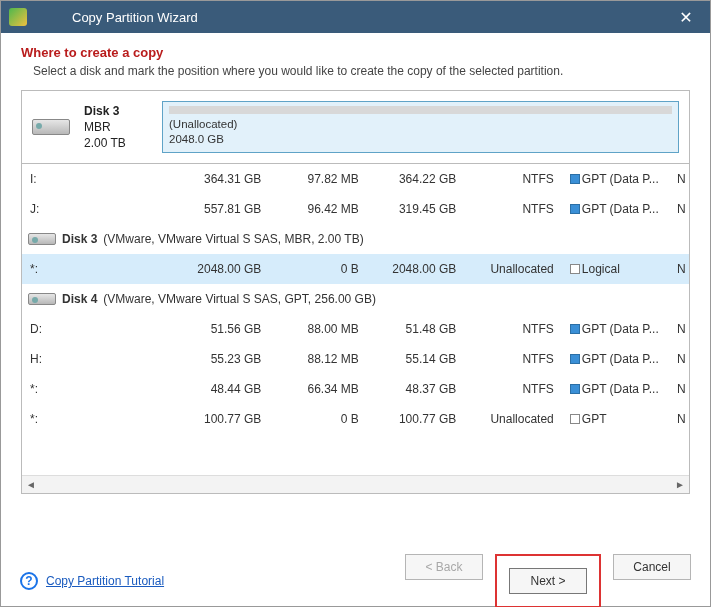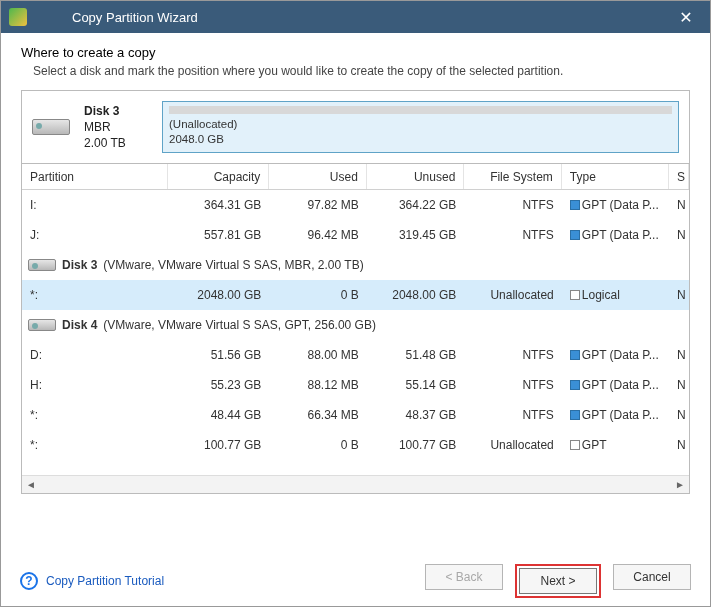--- a/index.html
+++ b/index.html
@@ -2,21 +2,21 @@
 <html><head>
 <meta charset="utf-8">
 <style>
 * { box-sizing: border-box; margin: 0; padding: 0; font-family: "Segoe UI", Tahoma, sans-serif; }
 body { background: #fff; width: 711px; height: 607px; border: 1px solid #999; overflow: hidden; }
 .titlebar { background: #3a5b7a; height: 32px; display: flex; align-items: center; padding: 0 8px; color: #fff; gap: 37px; }
 .titlebar .app-icon { width: 18px; height: 18px; margin-right: 8px; background: linear-gradient(135deg,#4db84d,#f0c040); border-radius: 3px; }
 .titlebar .title { font-size: 13px; flex: 1; }
 .titlebar .close { width: 32px; text-align: center; font-size: 16px; cursor: pointer; }
 .header { padding: 12px 20px 12px 20px; }
-.header h1 { font-size: 13px; font-weight: 400; color: #000000; margin-bottom: 4px; }
+.header h1 { font-size: 13px; font-weight: 700; color: #b91c1c; margin-bottom: 4px; }
 .header p { font-size: 12px; color: #444; margin-left: 12px; }
 .content { padding: 0 20px; }
 .disk-box { border: 1px solid #bbb; padding: 10px 10px; display: flex; align-items: center; gap: 14px; }
 .disk-icon { width: 38px; height: 16px; background: linear-gradient(#e6e6e6,#b8b8b8); border: 1px solid #888; border-radius: 2px; position: relative; }
 .disk-icon::after { content: ""; position: absolute; left: 3px; top: 3px; width: 6px; height: 6px; background: #7aa; border-radius: 50%; }
 .disk-info { font-size: 12px; color: #222; line-height: 1.35; min-width: 64px; }
 .disk-info b { font-weight: 600; }
 .alloc-box { flex: 1; border: 1px solid #5fa3c7; background: #e2f1fa; height: 52px; padding: 4px 6px; }
 .alloc-bar { height: 8px; background: #d8d8d8; width: 100%; margin-bottom: 3px; }
 .alloc-text { font-size: 11.5px; color: #333; line-height: 1.3; }
@@ -34,26 +34,26 @@
 .grp .disk-icon { width: 28px; height: 12px; }
 .grp b { font-weight: 600; }
 .type-cell { display: flex; align-items: center; gap: 2px; }
 .sq { width: 10px; height: 10px; border: 1px solid #888; display: inline-block; }
 .sq.blue { background: #3a8fd6; border-color: #2b6fa5; }
 .sq.gray { background: #fff; }
 .hscroll { position: absolute; left: 0; right: 0; bottom: 0; height: 18px; background: #f3f3f3; border-top: 1px solid #ddd; display: flex; align-items: center; justify-content: space-between; padding: 0 2px; }
 .hscroll .arrow { width: 14px; height: 14px; display: flex; align-items: center; justify-content: center; color: #666; font-size: 10px; cursor: pointer; }
 .footer { position: absolute; left: 0; right: 0; bottom: 0; height: 52px; border-top: 0; display: flex; align-items: center; padding: 0 20px; }
 .help { display: flex; align-items: center; gap: 8px; font-size: 12px; }
-.help a { color: #1a5bbf; cursor: pointer; }
+.help a { color: #1a5bbf; text-decoration: underline; cursor: pointer; }
 .help-icon { width: 18px; height: 18px; border: 2px solid #1a73e8; border-radius: 50%; display: flex; align-items: center; justify-content: center; color: #1a73e8; font-size: 12px; font-weight: bold; }
 .btns { margin-left: auto; display: flex; gap: 12px; }
 button.btn { width: 78px; height: 26px; font-size: 12px; background: #f6f6f6; border: 1px solid #b5b5b5; color: #333; cursor: pointer; }
 button.btn:disabled { color: #a8a8a8; cursor: default; }
-.btn-next-wrap { border: 2px solid #d33; padding: 2px; }
+.btn-next-wrap { border: 2px solid #d33; padding: 12px; }
 .btn-next-wrap button { border: 1px solid #777; }
 </style>
 </head>
 <body>
 
 <div class="titlebar">
   <div class="app-icon"></div>
   <div class="title">Copy Partition Wizard</div>
   <div class="close">✕</div>
 </div>
@@ -74,29 +74,20 @@
     <div class="alloc-box">
       <div class="alloc-bar"></div>
       <div class="alloc-text">
         <span>(Unallocated)</span><br>
         <span>2048.0 GB</span>
       </div>
     </div>
   </div>
 
   <div class="table-wrap">
-    <div class="thead">
-      <div class="th c0">Partition</div>
-      <div class="th c1">Capacity</div>
-      <div class="th c2">Used</div>
-      <div class="th c3">Unused</div>
-      <div class="th c4">File System</div>
-      <div class="th c5">Type</div>
-      <div class="th c6">S</div>
-    </div>
     <div class="tbody" id="tbody">
         <div class="row">
     <div class="td c0">I:</div>
     <div class="td c1 r">364.31 GB</div>
     <div class="td c2 r">97.82 MB</div>
     <div class="td c3 r">364.22 GB</div>
     <div class="td c4 r">NTFS</div>
     <div class="td c5">
             <span class="type-cell">
               <span class="sq blue"></span>

